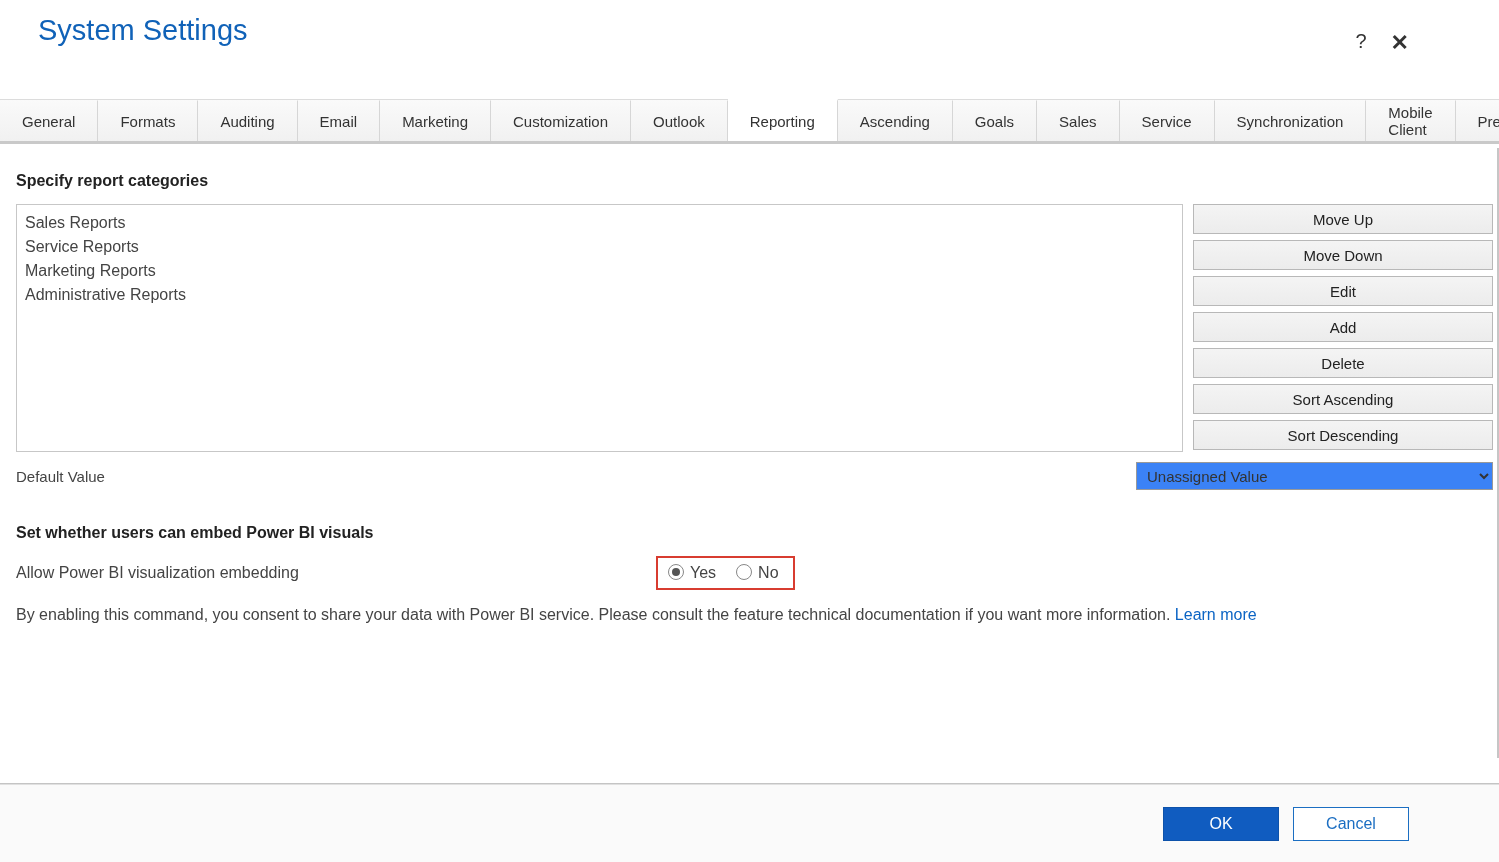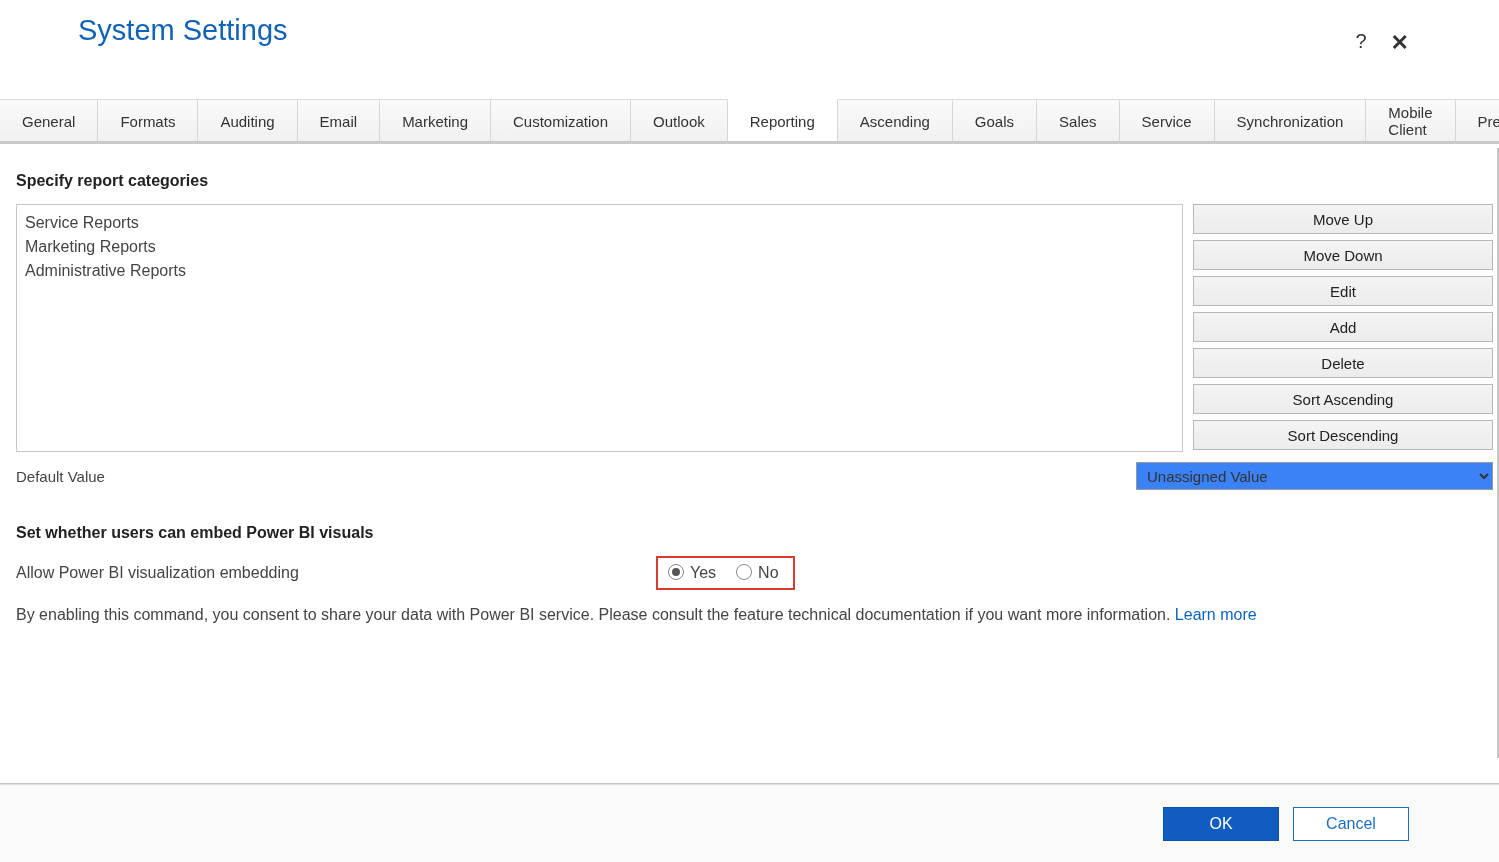--- a/index.html
+++ b/index.html
@@ -8,21 +8,21 @@
     width: 1499px; height: 862px;
     font-family: "Segoe UI", Arial, sans-serif;
     font-size: 15px;
     color: #323130;
     background: #fff;
     overflow: hidden;
   }
   .root { width: 100%; height: 100%; display: flex; flex-direction: column; }
 
   
-  .header { padding: 14px 38px 0 38px; position: relative; margin-left: 40px; }
+  .header { padding: 14px 38px 0 38px; position: relative; }
   .title { font-size: 29px; font-weight: 400; color: #1062b8; margin: 0 0 4px 0; }
   .subtitle { font-size: 17px; color: #555; margin: 0; }
   .header-icons { position: absolute; top: 30px; right: 90px; display: flex; gap: 24px; font-size: 20px; color: #333; }
   .close-icon { font-size: 22px; font-weight: bold; }
 
   
   .tabs {
     display: flex;
     margin-top: 48px;
     border-top: 1px solid #dcdcdc;
@@ -151,20 +151,21 @@
       <div class="tab">Mobile Client</div>
       <div class="tab">Previews</div>
     </div>
 
   <div class="content">
 
     <div class="section-title">Specify report categories</div>
 
     <div class="category-row">
       <div class="list-box" id="list-box">
+          <div>Sales Reports</div>
           <div>Service Reports</div>
           <div>Marketing Reports</div>
           <div>Administrative Reports</div>
         </div>
       <div class="btn-col">
         <button class="std-btn">Move Up</button>
         <button class="std-btn">Move Down</button>
         <button class="std-btn">Edit</button>
         <button class="std-btn">Add</button>
         <button class="std-btn">Delete</button>

